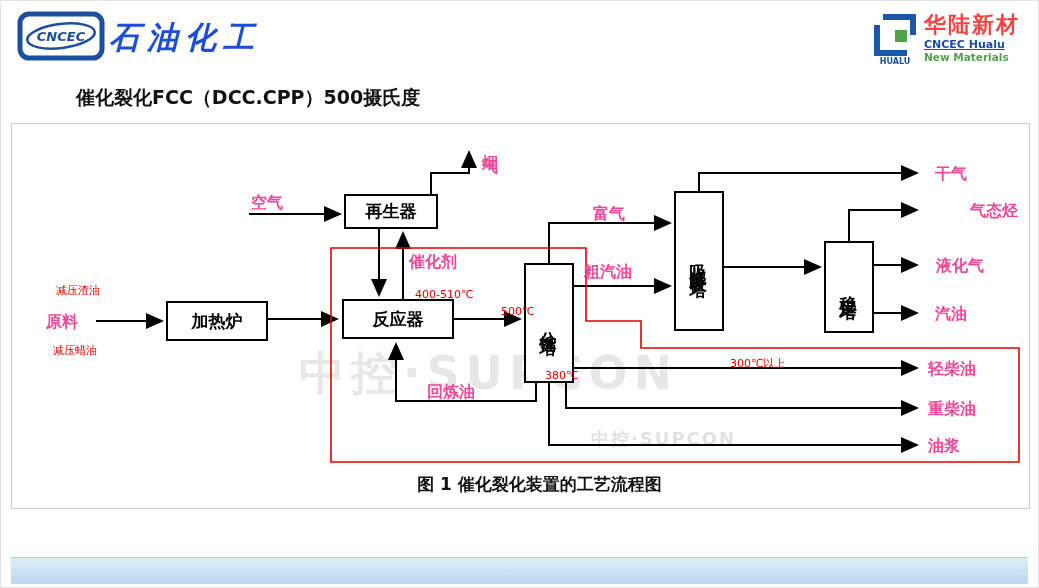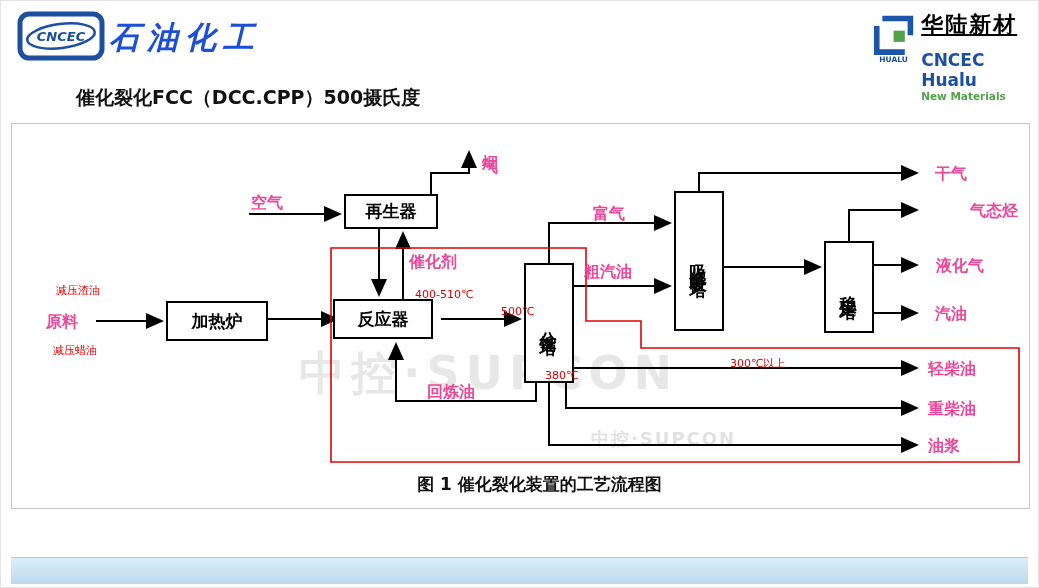--- a/index.html
+++ b/index.html
@@ -2,22 +2,22 @@
 <html><head>
 <meta charset="utf-8">
 <style>
   html,body{margin:0;padding:0;background:#fff;}
   .page{position:relative;width:1039px;height:588px;background:#fff;overflow:hidden;
         font-family:"DejaVu Sans","Liberation Sans",sans-serif;border:1px solid #e3e3e3;box-sizing:border-box;}
   .brand-left{position:absolute;left:108px;top:16px;font-family:"DejaVu Serif","Liberation Serif",serif;
         font-size:31px;font-weight:bold;font-style:italic;color:#1d4ed8;letter-spacing:7px;}
   .page-title{position:absolute;left:75px;top:84px;font-size:19px;font-weight:bold;color:#111;text-align:center;}
   .logo-right{position:absolute;left:872px;top:12px;display:flex;gap:7px;align-items:flex-start;}
-  .lr-name{font-size:22px;font-weight:bold;color:#000000;letter-spacing:2px;line-height:1.05;text-decoration:underline;}
-  .lr-sub1{font-size:17px;font-weight:bold;color:#1d4fa0;margin-top:14px;}
+  .lr-name{font-size:22px;font-weight:bold;color:#ef4444;letter-spacing:2px;line-height:1.05;}
+  .lr-sub1{font-size:11px;font-weight:bold;color:#1d4fa0;margin-top:2px;text-decoration:underline;}
   .lr-sub2{font-size:10.5px;font-weight:bold;color:#52a24a;}
   .panel{position:absolute;left:10px;top:122px;width:1017px;height:384px;border:1px solid #c9c9c9;background:#fff;}
   .flows{position:absolute;left:0;top:0;width:1039px;height:588px;pointer-events:none;}
   .unit{position:absolute;border:2px solid #000;background:#fff;display:flex;align-items:center;justify-content:center;
         font-size:17px;font-weight:bold;color:#000;box-sizing:border-box;}
   .v{writing-mode:vertical-rl;text-orientation:upright;letter-spacing:4px;}
   .lbl{position:absolute;font-size:16px;font-weight:bold;color:#ec4899;white-space:nowrap;}
   .note{position:absolute;font-size:11px;color:#e60000;white-space:nowrap;}
   .caption{position:absolute;left:30px;top:472px;width:1017px;text-align:center;font-size:17px;font-weight:bold;color:#111;}
   .wm{position:absolute;color:rgba(120,120,120,0.18);font-weight:bold;white-space:nowrap;}
@@ -83,21 +83,21 @@
       <path d="M573,367 L916,367" marker-end="url(#arrow)"></path>
       <path d="M565,382 L565,407 L916,407" marker-end="url(#arrow)"></path>
       <path d="M548,382 L548,444 L916,444" marker-end="url(#arrow)"></path>
       <path d="M535,382 L535,400 L395,400 L395,343" marker-end="url(#arrow)"></path>
     </g>
     <path d="M330,247 L585,247 L585,320 L640,320 L640,347 L1018,347 L1018,461 L330,461 Z" stroke="#e60000" stroke-width="1.6" fill="none"></path>
   </svg>
 
   <div class="unit" style="left:165px;top:300px;width:102px;height:40px">加热炉</div>
   <div class="unit" style="left:343px;top:193px;width:94px;height:35px">再生器</div>
-  <div class="unit" style="left:332px;top:298px;width:100px;height:40px">反应器</div>
+  <div class="unit" style="left:341px;top:298px;width:112px;height:40px">反应器</div>
   <div class="unit v" style="left:523px;top:262px;width:50px;height:120px">分馏塔</div>
   <div class="unit v" style="left:673px;top:190px;width:50px;height:140px">吸收解吸塔</div>
   <div class="unit v" style="left:823px;top:240px;width:50px;height:92px">稳定塔</div>
 
   <div class="lbl v" style="left:478px;top:140px">烟气</div>
   <div class="lbl" style="left:250px;top:192px">空气</div>
   <div class="lbl" style="left:408px;top:251px">催化剂</div>
   <div class="lbl" style="left:45px;top:311px">原料</div>
   <div class="lbl" style="left:426px;top:381px">回炼油</div>
   <div class="lbl" style="left:592px;top:203px">富气</div>

